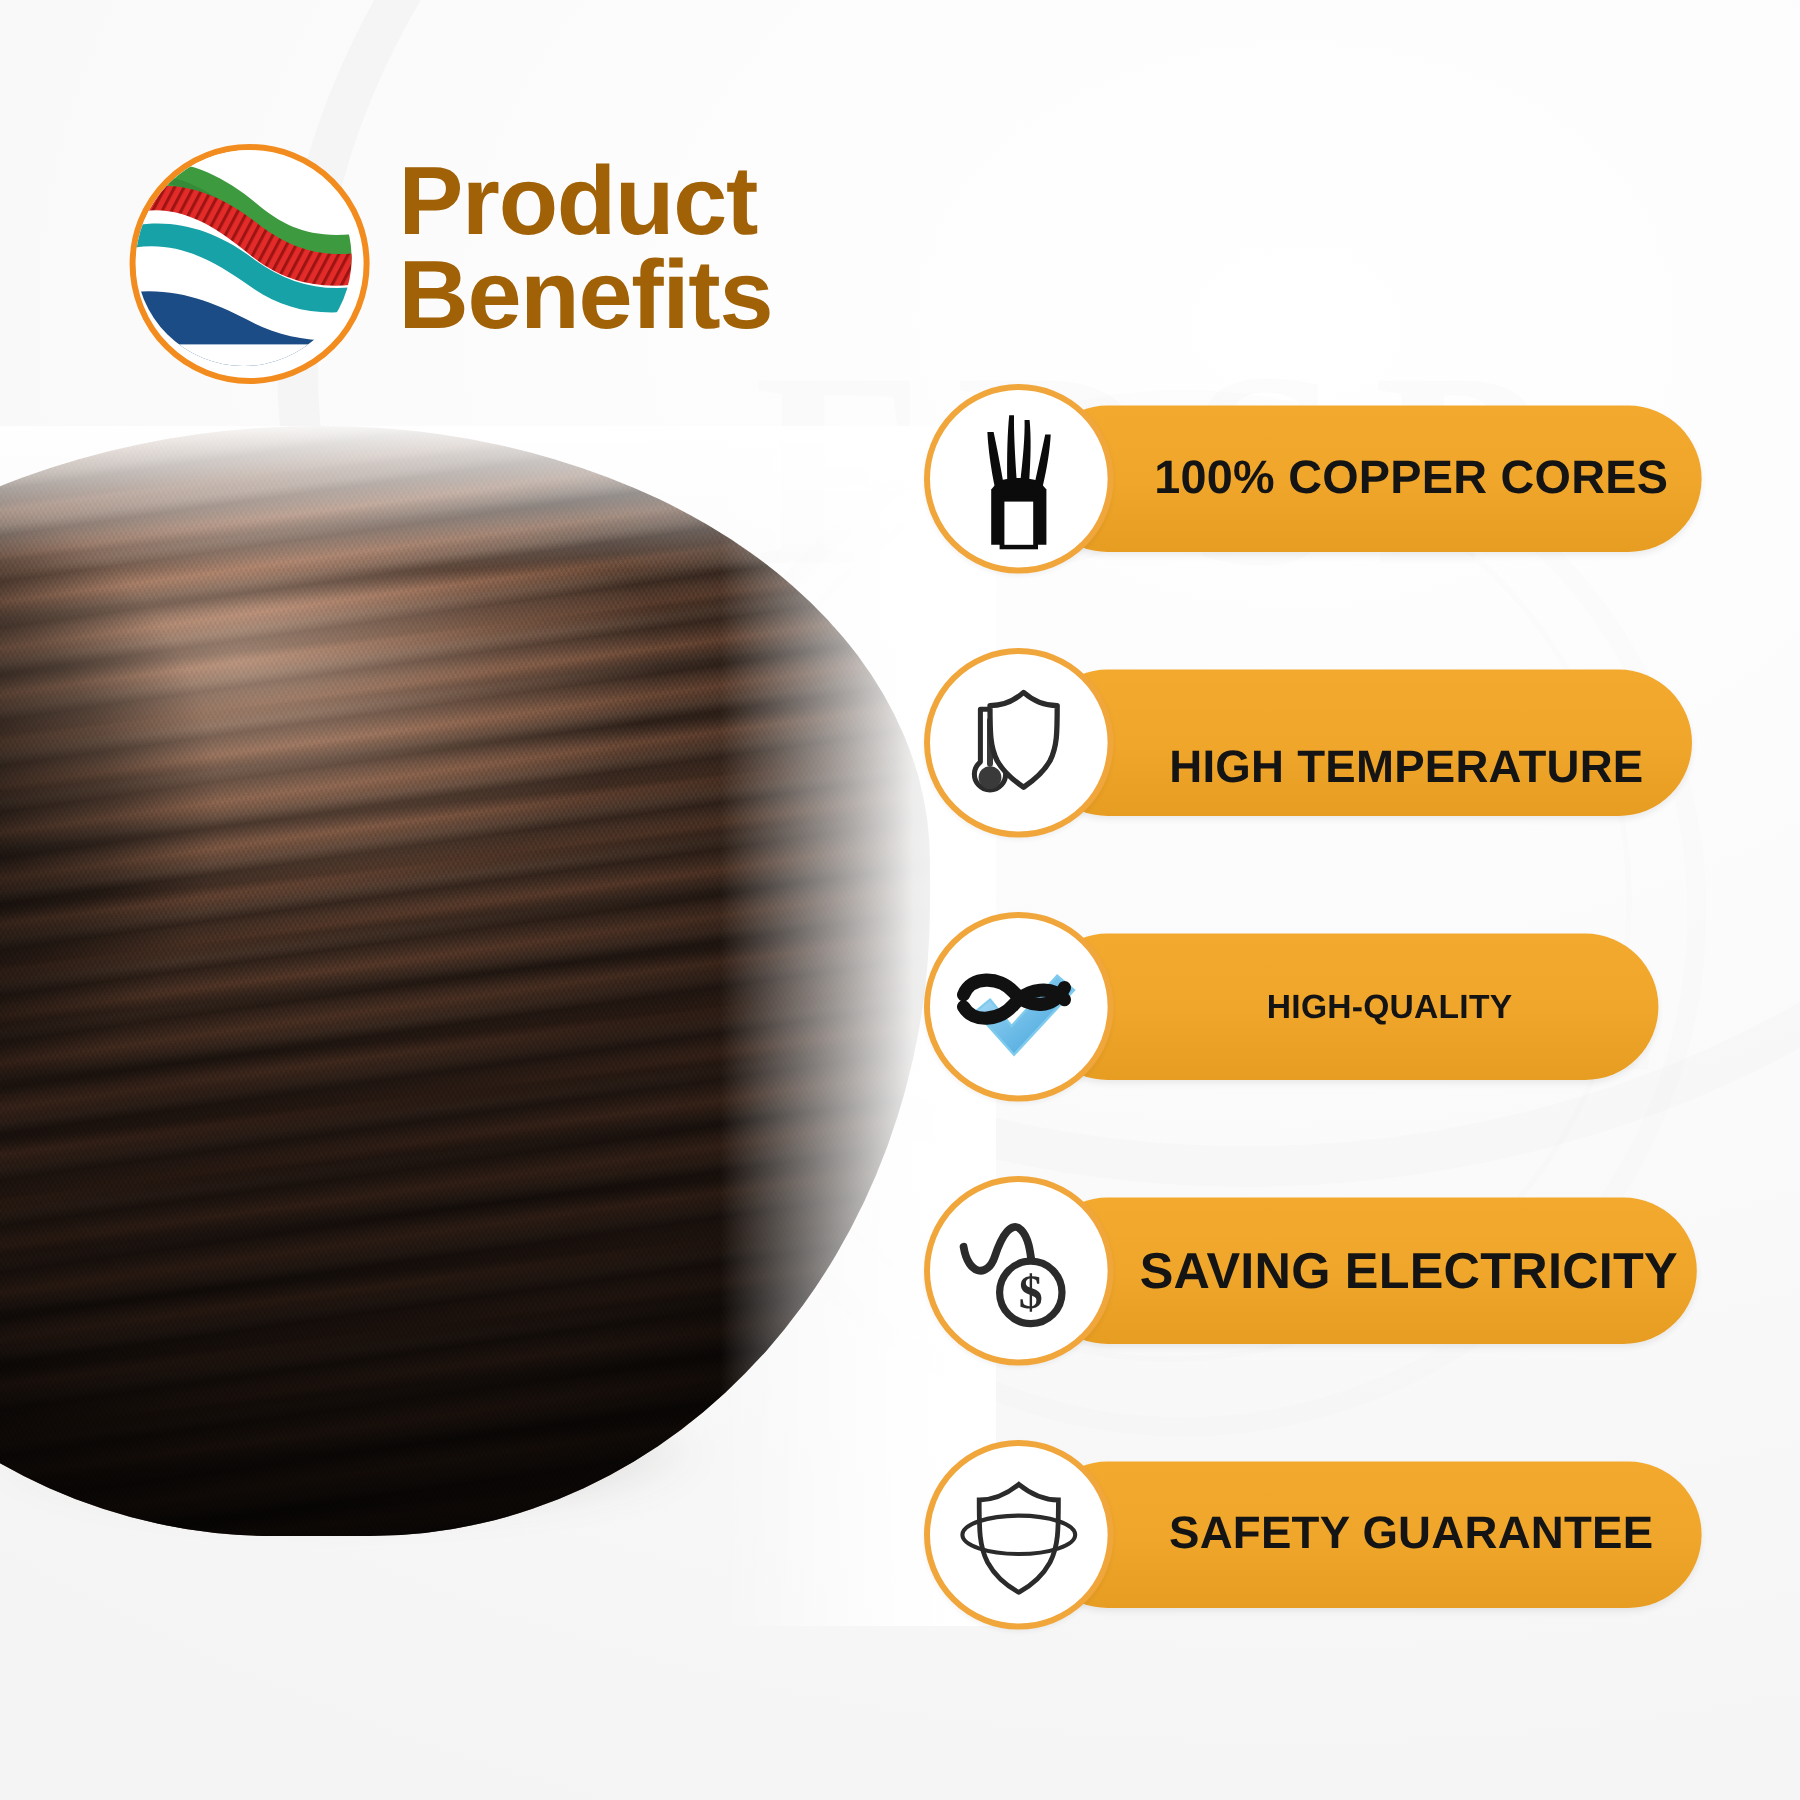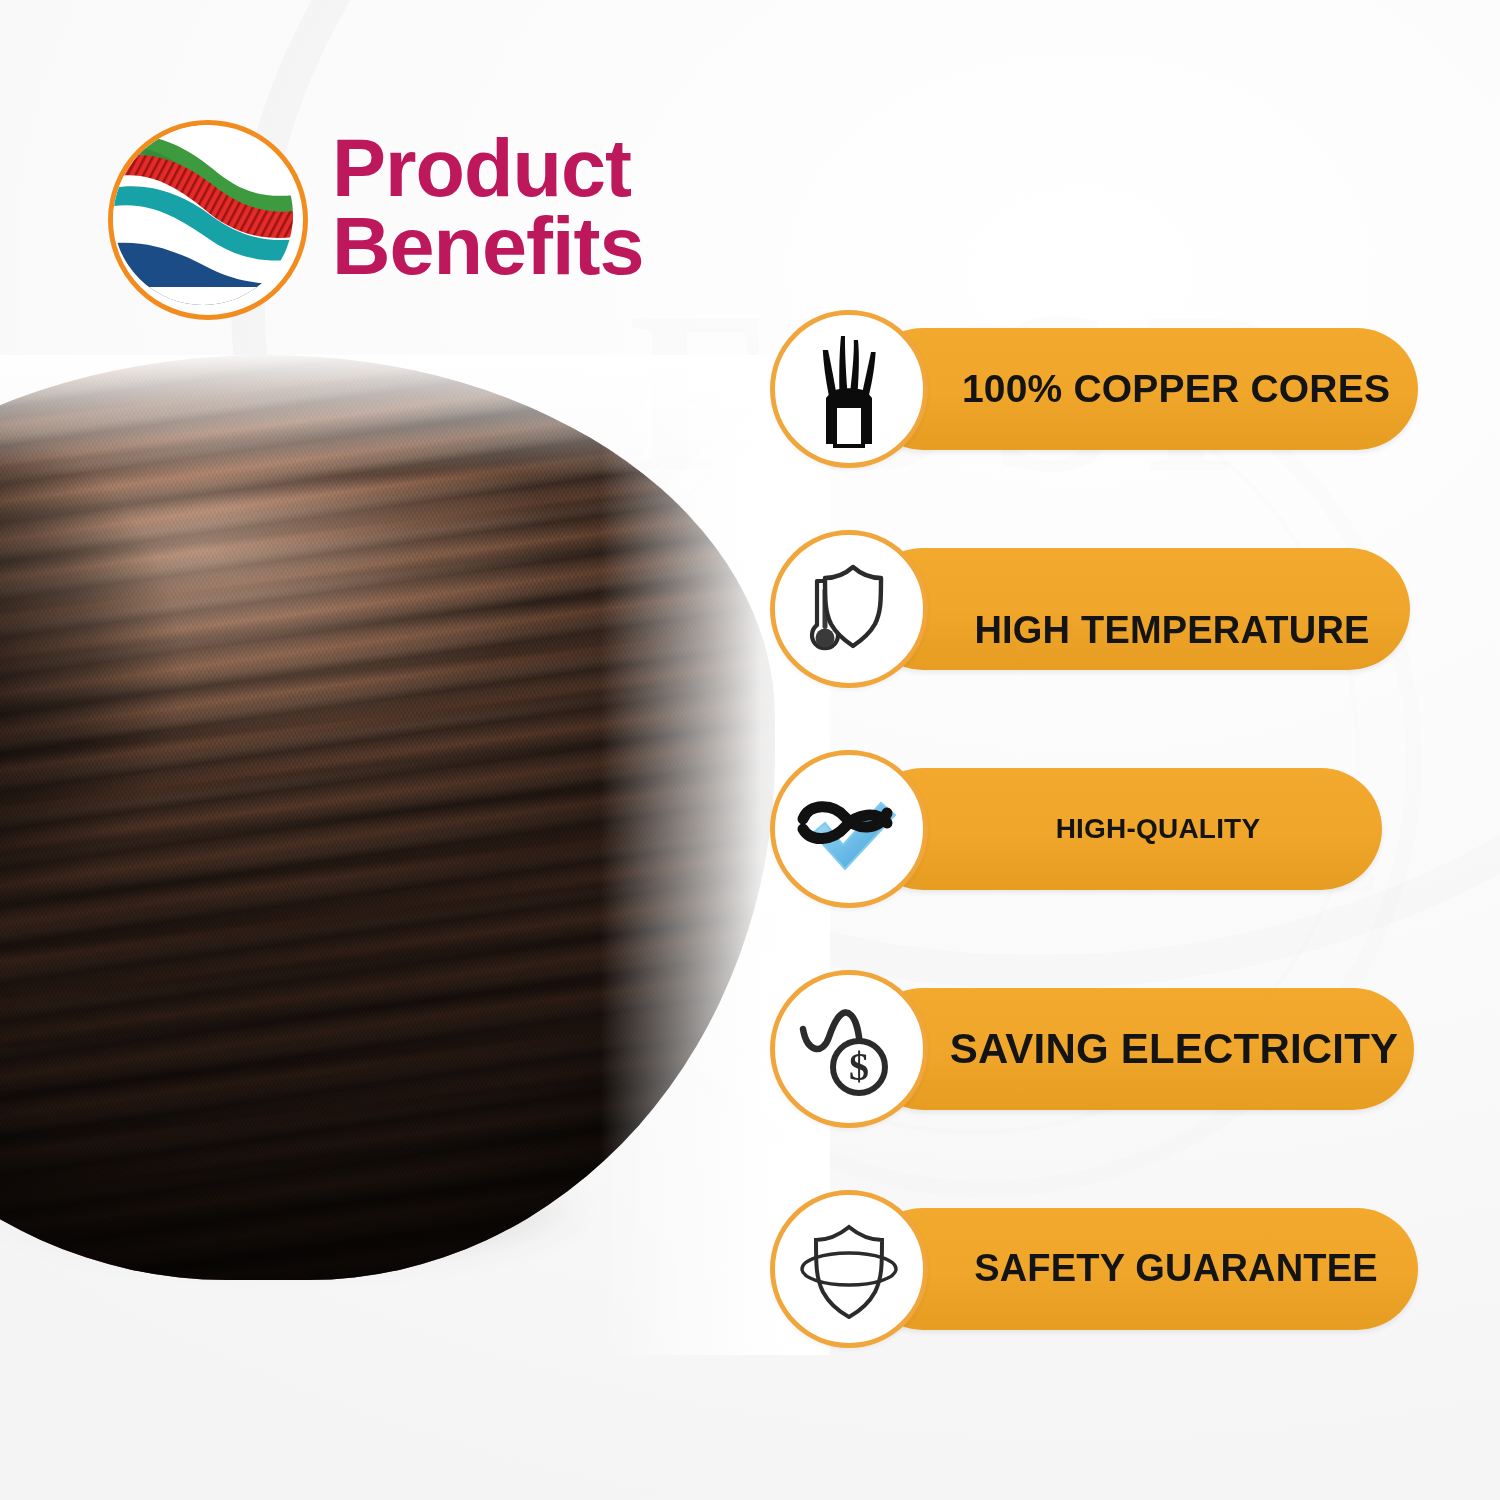--- a/index.html
+++ b/index.html
@@ -157,32 +157,32 @@
     border-radius:50%;
     border:5px solid #F28C1E;
     background:#ffffff;
     overflow:hidden;
   }
   .logo-badge svg{display:block;}
   .title{
     position:absolute;
     left:332px;top:130px;
     width:620px;
-    color:#be185d;
+    color:#a16207;
     font-weight:bold;
     font-size:81px;
     line-height:.96;
     letter-spacing:-1px;
   }
   .title .l2{display:block;}
 
   
   .benefits{
     position:absolute;
-    left:770px;top:310px;
+    left:770px;top:320px;
     width:660px;
   }
   .benefit{
     position:relative;
     height:158px;
     margin-bottom:62px;
   }
   .benefit:last-child{margin-bottom:0;}
 
   .pill{

